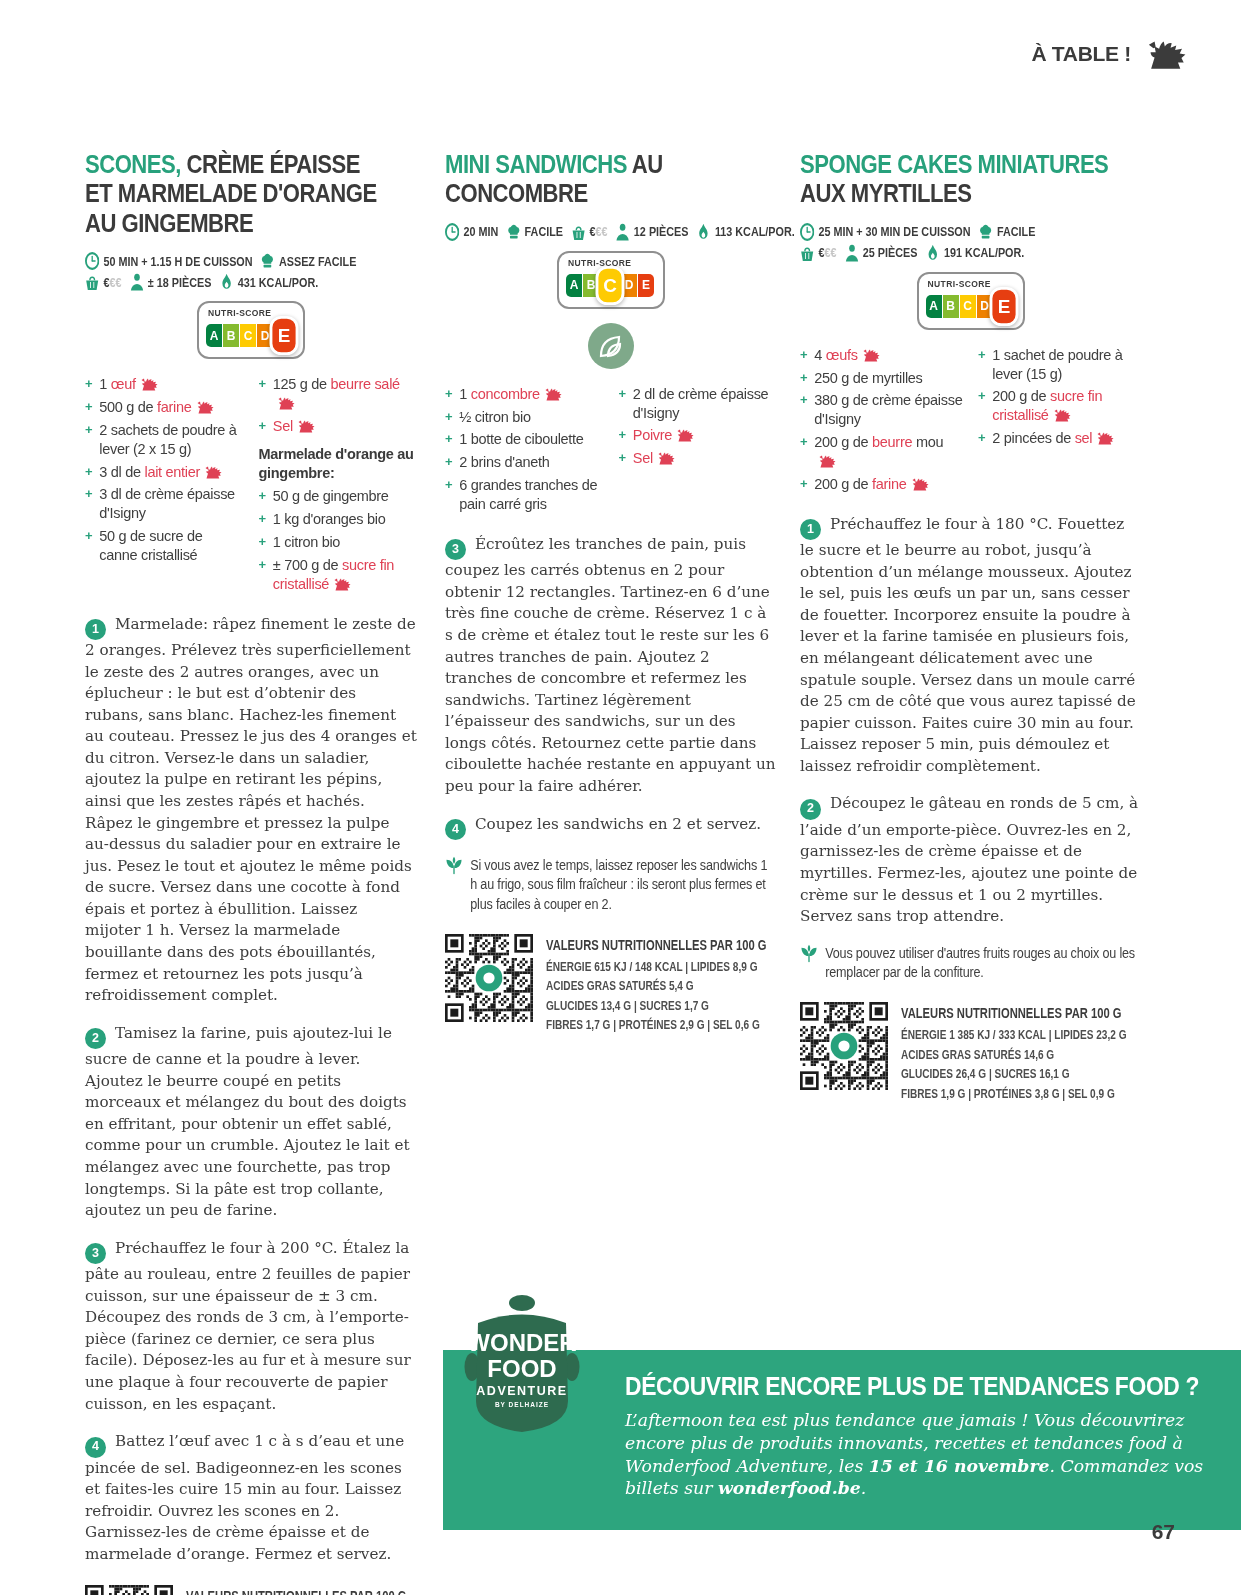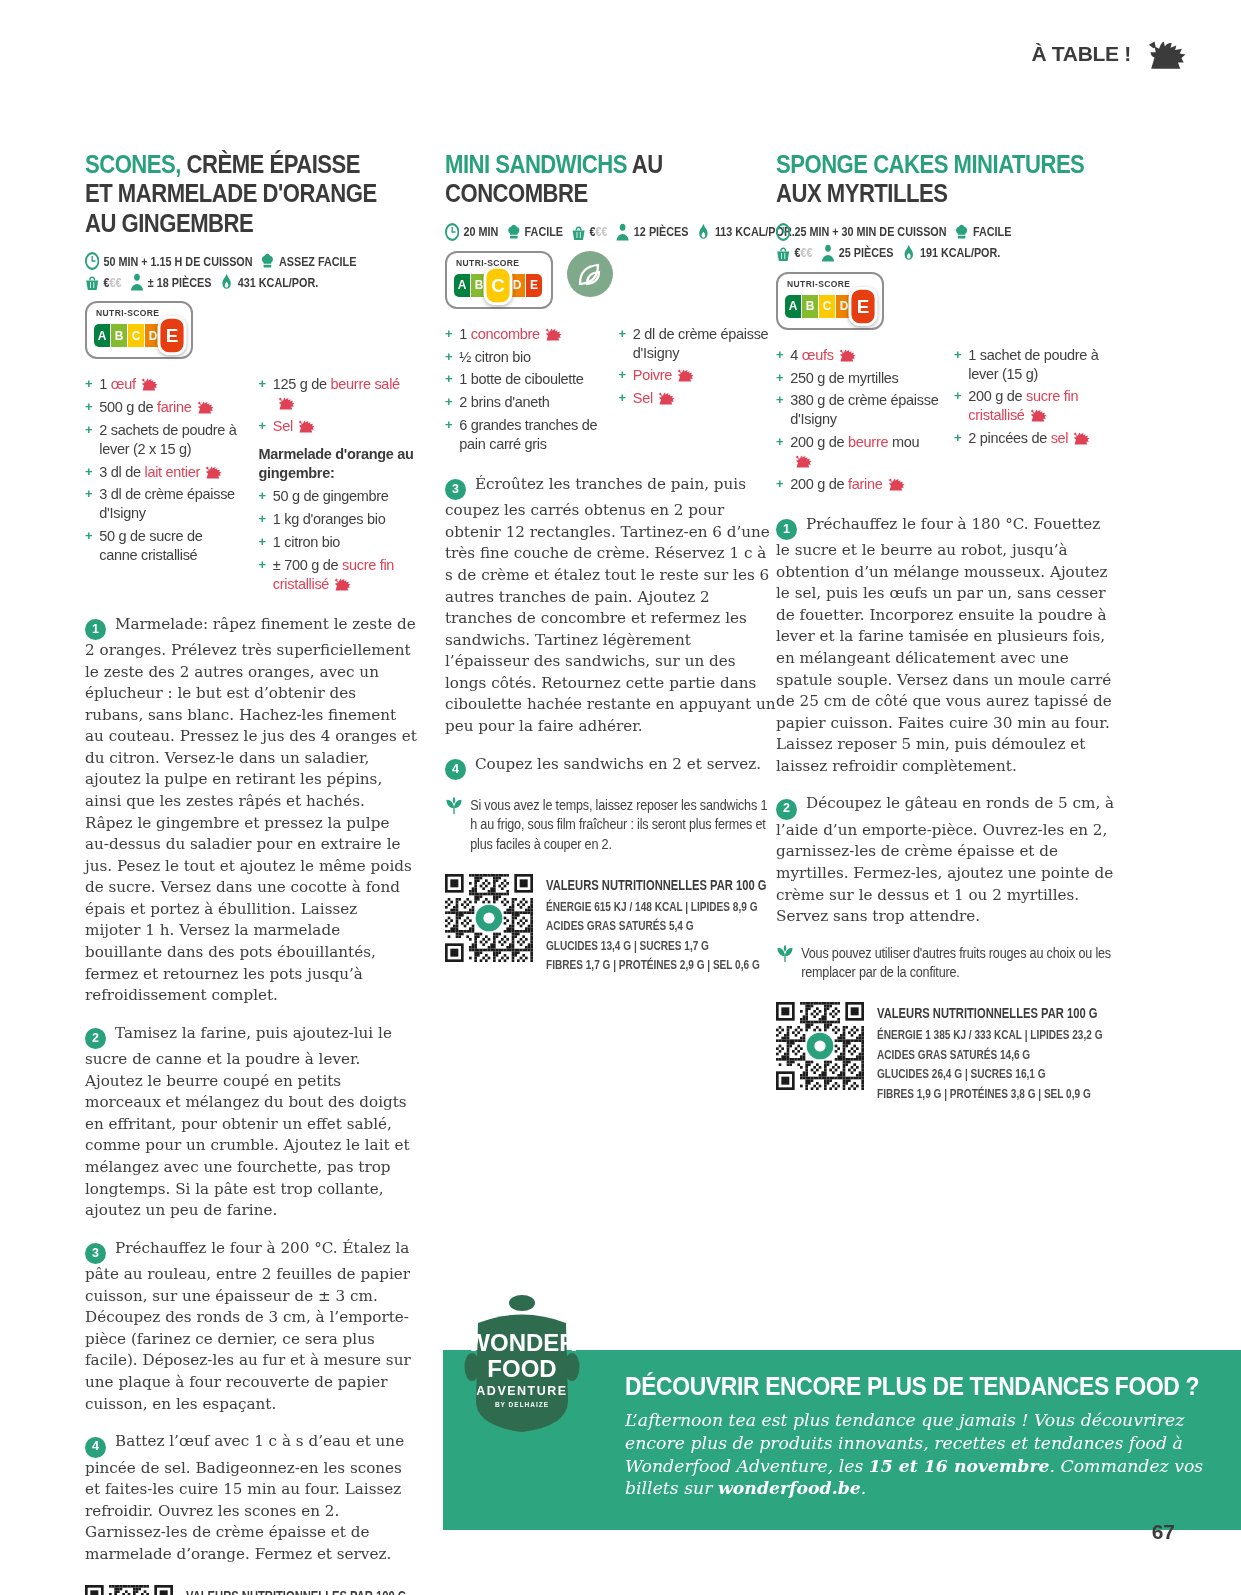--- a/index.html
+++ b/index.html
@@ -8,34 +8,34 @@
 
   
   .topbar{position:absolute;top:38px;right:52px;display:flex;align-items:center;gap:12px;}
   .topbar-label{font-size:21px;font-weight:800;letter-spacing:-.3px;color:var(--dark);}
   .lion-logo{width:46px;height:32px;fill:var(--dark);}
 
   
   .col{position:absolute;top:150px;}
   .col1{left:85px;width:332px;}
   .col2{left:445px;width:332px;}
-  .col3{left:776px;width:341px;}
+  .col3{left:800px;width:341px;}
 
   .r-title{font-size:26px;font-weight:800;line-height:1.13;letter-spacing:-.6px;color:var(--dark);
            margin:0 0 14px;transform:scaleX(.85);transform-origin:0 0;width:117.6%;}
   .r-title .green{color:var(--green);}
 
   .meta{transform:scaleX(.8);transform-origin:0 0;width:125%;margin-bottom:6px;}
   .meta-line{display:flex;align-items:center;gap:10px;font-size:13.5px;font-weight:800;
              color:var(--dark);margin:3px 0;white-space:nowrap;}
   .meta-item{display:inline-flex;align-items:center;gap:5px;}
   .meta-item svg{width:18px;height:18px;fill:var(--green);flex:none;}
   .light{color:var(--pricelight);}
 
-  .badges{display:flex;align-items:flex-start;gap:14px;margin:10px 0 12px;}
+  .badges{display:flex;align-items:center;gap:14px;margin:10px 0 12px;flex-direction:column;}
   .ns{border:2px solid #8f8f8f;border-radius:12px;padding:5px 9px 8px 7px;background:#fff;display:inline-block;}
   .ns-label{font-size:8.5px;font-weight:800;letter-spacing:.4px;color:var(--dark);margin:0 0 4px 2px;}
   .ns-row{display:flex;align-items:center;gap:1px;}
   .ns-letter{width:16px;height:23px;display:flex;align-items:center;justify-content:center;
              color:#fff;font-weight:800;font-size:12px;}
   .ns-letter:first-child{border-radius:5px 0 0 5px;}
   .ns-letter:last-child{border-radius:0 5px 5px 0;}
   .ns-letter.active{transform:scale(1.45);border:2px solid #fff;border-radius:8px;
                     box-shadow:0 1px 3px rgba(0,0,0,.3);position:relative;z-index:2;font-size:13px;}
   .veggie{width:46px;height:46px;flex:none;}

